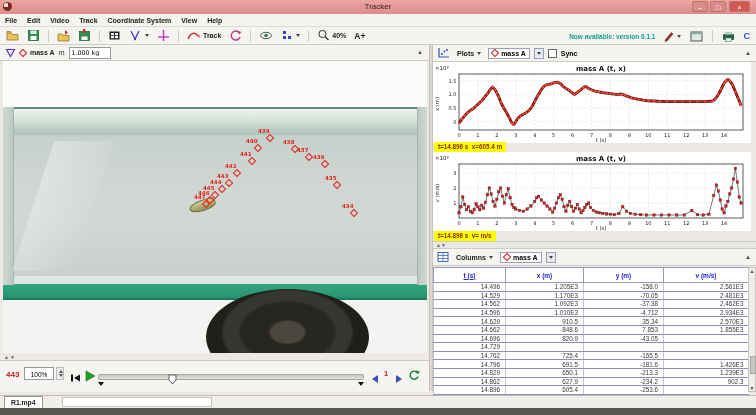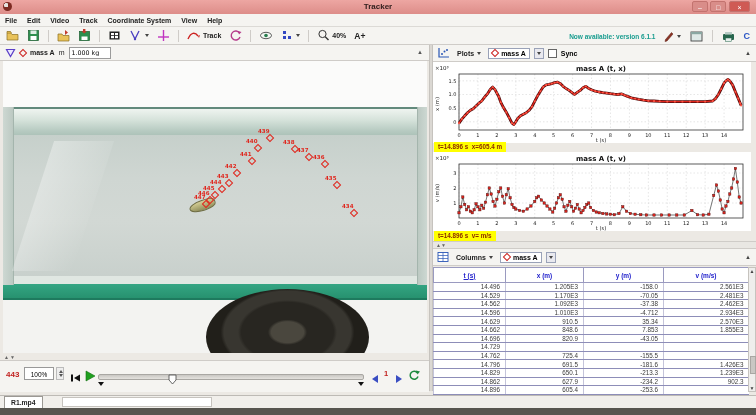--- a/index.html
+++ b/index.html
@@ -1,21 +1,21 @@
 <!DOCTYPE html>
 <html><head>
 <meta charset="utf-8">
 <style>
   html,body{margin:0;padding:0;background:#888;}
   #app{position:relative;width:756px;height:415px;background:#ece9e4;overflow:hidden;
        font-family:"Liberation Sans","DejaVu Sans",sans-serif;-webkit-font-smoothing:antialiased;}
   
   #titlebar{position:absolute;left:0;top:0;width:756px;height:14px;background:linear-gradient(#eda6a2,#dd8d89);border-bottom:1px solid #c07a76;}
   #app-icon{position:absolute;left:3px;top:2px;width:9px;height:9px;border-radius:50%;background:radial-gradient(circle at 35% 35%,#e4e2de 0 25%,#7c2a22 28% 100%);}
-  #title-text{position:absolute;left:0;right:0;top:2px;text-align:center;font-size:8px;font-weight:bold;color:#33201f;}
+  #title-text{position:absolute;left:0;right:0;top:2px;text-align:center;font-size:8px;font-weight:normal;color:#33201f;}
   .winbtn{position:absolute;top:1px;width:16px;height:11px;font-size:7px;line-height:11px;text-align:center;color:#fff;background:#d98d89;border:1px solid #c3736f;border-radius:2px;box-sizing:border-box;}
   #btn-min{left:692px}#btn-max{left:710px}#btn-close{left:729px;width:21px;background:#cf5a54;}
   
   #menubar{position:absolute;left:0;top:14px;width:756px;height:13px;background:#f5f4f1;border-bottom:1px solid #dcdad6;display:flex;align-items:center;gap:10px;padding-left:5px;box-sizing:border-box;}
   .mitem{font-size:7px;font-weight:bold;color:#222;}
   #toolbar{position:absolute;left:0;top:27px;width:756px;height:18px;background:#f5f4f1;border-bottom:1px solid #cfccc8;display:flex;align-items:center;gap:4px;padding-left:4px;box-sizing:border-box;}
   .tbtn{display:flex;align-items:center;gap:2px;padding:1px 2px;border-radius:2px;}
   .tsep{width:1px;height:12px;background:#cfccc8;margin:0 2px;}
   .tlabel{font-size:7px;font-weight:bold;color:#222;}
   .caret{width:0;height:0;border-left:2.5px solid transparent;border-right:2.5px solid transparent;border-top:3.5px solid #444;}

